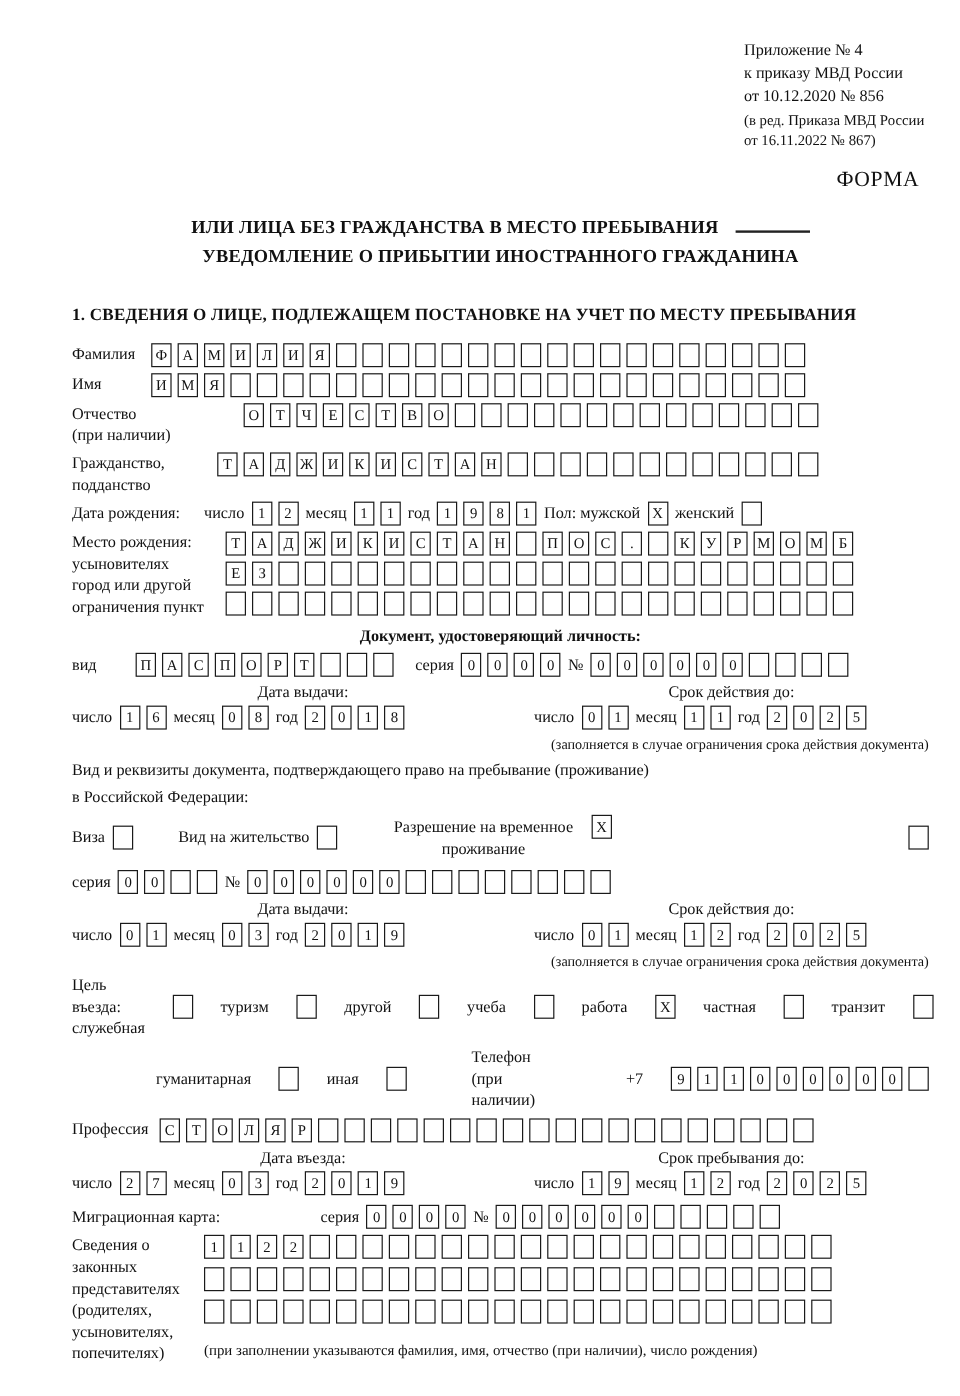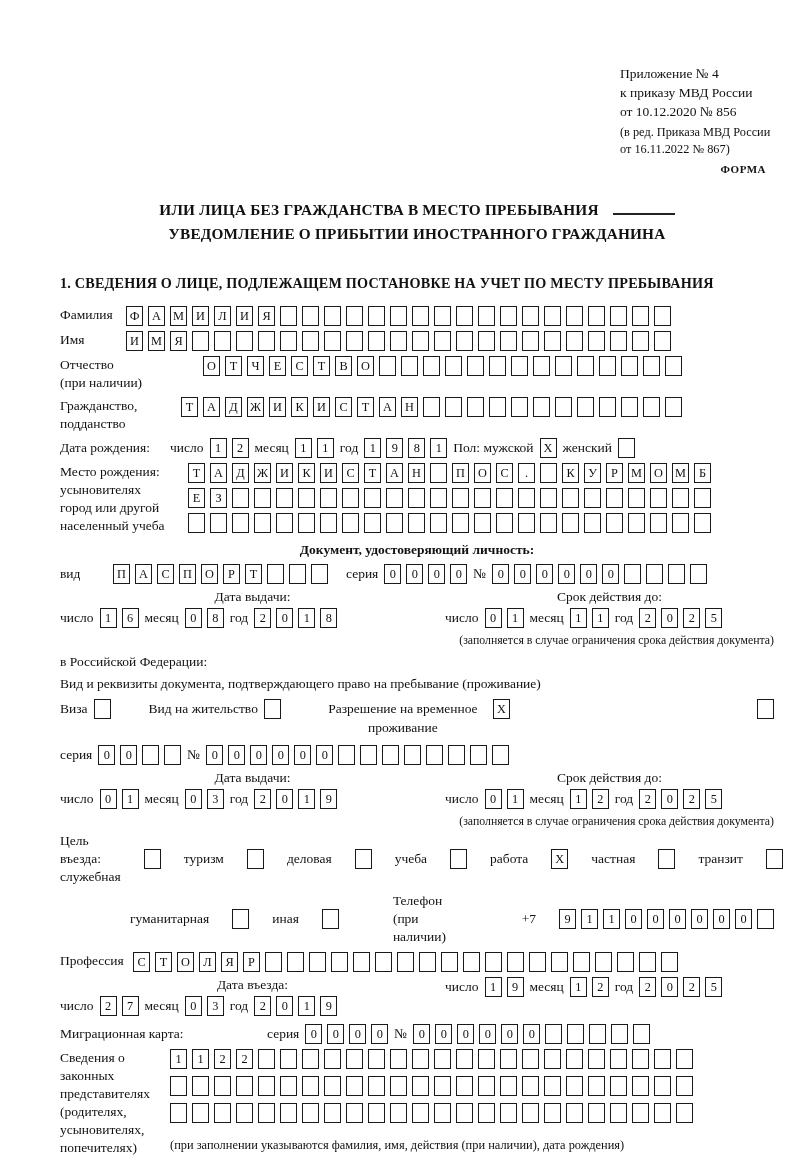--- a/index.html
+++ b/index.html
@@ -1,28 +1,28 @@
 <!DOCTYPE html>
 <html lang="ru"><head>
 <meta charset="utf-8">
 <style>
   html,body{margin:0;padding:0;background:#ffffff;}
   .page{
     width:800px;height:1163px;box-sizing:border-box;overflow:hidden;
     background:#ffffff;color:#111;
     font-family:"Liberation Serif","DejaVu Serif",serif;
     font-size:13.5px;line-height:18px;
-    padding:64px 26px 0 60px;position:relative;
+    padding:32px 26px 0 60px;position:relative;
   }
   
   .hdr-right{margin-left:560px;width:210px;}
   .hdr-right div{line-height:19px;}
   .hdr-amend{margin-left:560px;width:212px;margin-top:3px;font-size:12.3px;}
   .hdr-amend div{line-height:17px;}
-  .forma{font-weight:bold;text-align:right;padding-right:8px;margin-top:2px;font-size:11px;letter-spacing:.5px;}
+  .forma{font-weight:normal;text-align:right;padding-right:8px;margin-top:14px;font-size:18px;letter-spacing:.5px;}
   
   .title{margin-top:20px;text-align:center;font-weight:bold;font-size:15.3px;line-height:24px;letter-spacing:.2px;}
   .title-blank{display:inline-block;width:62px;border-bottom:2px solid #222;height:14px;margin-left:14px;}
   .sec-heading{margin-top:28px;margin-bottom:14px;font-weight:bold;font-size:14.2px;letter-spacing:.2px;}
   
   .cells{display:inline-flex;gap:5px;flex:0 0 auto;vertical-align:middle;}
   .cell,.chk{
     width:17px;height:20px;box-sizing:border-box;border:1.7px solid #1a1a1a;
     display:inline-flex;align-items:center;justify-content:center;
     font-size:12.3px;line-height:1;flex:0 0 auto;background:#fff;
@@ -35,21 +35,21 @@
   
   .lw66{width:66px;} .lw143{width:143px;} .lw121{width:121px;} .lw128{width:128px;} .lw47{width:47px;} .lw110{width:110px;}
   
   .dual{display:flex;margin-bottom:5px;margin-top:3px;}
   .dcol-l{width:385px;flex:0 0 auto;}
   .dcol-r{flex:1;}
   .dhead{text-align:center;margin-bottom:3px;line-height:16px;}
   .dline{display:flex;align-items:center;gap:6px;}
   .note{font-size:11.8px;text-align:right;margin-top:2px;margin-bottom:4px;line-height:14px;}
   
-  .visa-row{display:flex;align-items:flex-start;gap:10px;margin:4px 0 6px 0;}
+  .visa-row{display:flex;align-items:center;gap:10px;margin:4px 0 6px 0;}
   .vlabel{text-align:center;line-height:19px;}
   .vl170{width:168px;} .vl178{width:172px;}
   .vgap{width:18px;flex:0 0 auto;}
   
   .purpose{display:flex;align-items:center;gap:23px;margin-bottom:6px;flex-wrap:nowrap;}
   .purpose2{margin-left:70px;}
   
   .reps-note{font-size:12.4px;margin:6px 0 0 120px;}
   .mt8{margin-top:8px;} .mt4{margin-top:4px;}
   .dochead{text-align:center;font-weight:bold;margin:6px 0 5px 0;}
@@ -229,21 +229,21 @@
       <span class="w">женский</span>
       <span class="chk"></span>
     </span>
   </div>
 
   <div class="frow mt4">
     <span class="flabel lw128">
       <span>Место рождения:</span><br>
       <span>усыновителях</span><br>
       <span>город или другой</span><br>
-      <span>населенный учеба</span>
+      <span>ограничения пункт</span>
     </span>
     <span class="stackcells">
       <span class="cells">
           <span class="cell">Т</span>
           <span class="cell">А</span>
           <span class="cell">Д</span>
           <span class="cell">Ж</span>
           <span class="cell">И</span>
           <span class="cell">К</span>
           <span class="cell">И</span>
@@ -403,22 +403,22 @@
             <span class="cell">0</span>
             <span class="cell">2</span>
             <span class="cell">5</span>
           </span>
       </div>
     </div>
   </div>
   <div class="note">(заполняется в случае ограничения срока действия документа)</div>
 
   <div class="req">
+    <div>Вид и реквизиты документа, подтверждающего право на пребывание (проживание)</div>
     <div>в Российской Федерации:</div>
-    <div>Вид и реквизиты документа, подтверждающего право на пребывание (проживание)</div>
   </div>
 
   <div class="visa-row">
     <span class="inline">
       <span>Виза</span>
       <span class="chk"></span>
     </span>
     <span class="vgap"></span>
     <span class="inline">
       <span>Вид на жительство</span>
@@ -509,21 +509,21 @@
       </div>
     </div>
   </div>
   <div class="note">(заполняется в случае ограничения срока действия документа)</div>
 
   <div class="purpose">
     <span>Цель въезда: служебная</span>
     <span class="chk"></span>
     <span>туризм</span>
     <span class="chk"></span>
-    <span>деловая</span>
+    <span>другой</span>
     <span class="chk"></span>
     <span>учеба</span>
     <span class="chk"></span>
     <span>работа</span>
     <span class="chk">X</span>
     <span>частная</span>
     <span class="chk"></span>
     <span>транзит</span>
     <span class="chk"></span>
   </div>
@@ -598,20 +598,21 @@
         <span>год</span>
         <span class="cells">
             <span class="cell">2</span>
             <span class="cell">0</span>
             <span class="cell">1</span>
             <span class="cell">9</span>
           </span>
       </div>
     </div>
     <div class="dcol-r">
+      <div class="dhead">Срок пребывания до:</div>
       <div class="dline">
         <span>число</span>
         <span class="cells">
             <span class="cell">1</span>
             <span class="cell">9</span>
           </span>
         <span>месяц</span>
         <span class="cells">
             <span class="cell">1</span>
             <span class="cell">2</span>
@@ -736,17 +737,17 @@
           <span class="cell"></span>
           <span class="cell"></span>
           <span class="cell"></span>
           <span class="cell"></span>
           <span class="cell"></span>
           <span class="cell"></span>
           <span class="cell"></span>
           <span class="cell"></span>
           <span class="cell"></span>
         </span>
-      <span class="reps-note" style="margin-left:0;">(при заполнении указываются фамилия, имя, действия (при наличии), дата рождения)</span>
+      <span class="reps-note" style="margin-left:0;">(при заполнении указываются фамилия, имя, отчество (при наличии), число рождения)</span>
     </span>
   </div>
 
 </div>
 
 </body></html>

